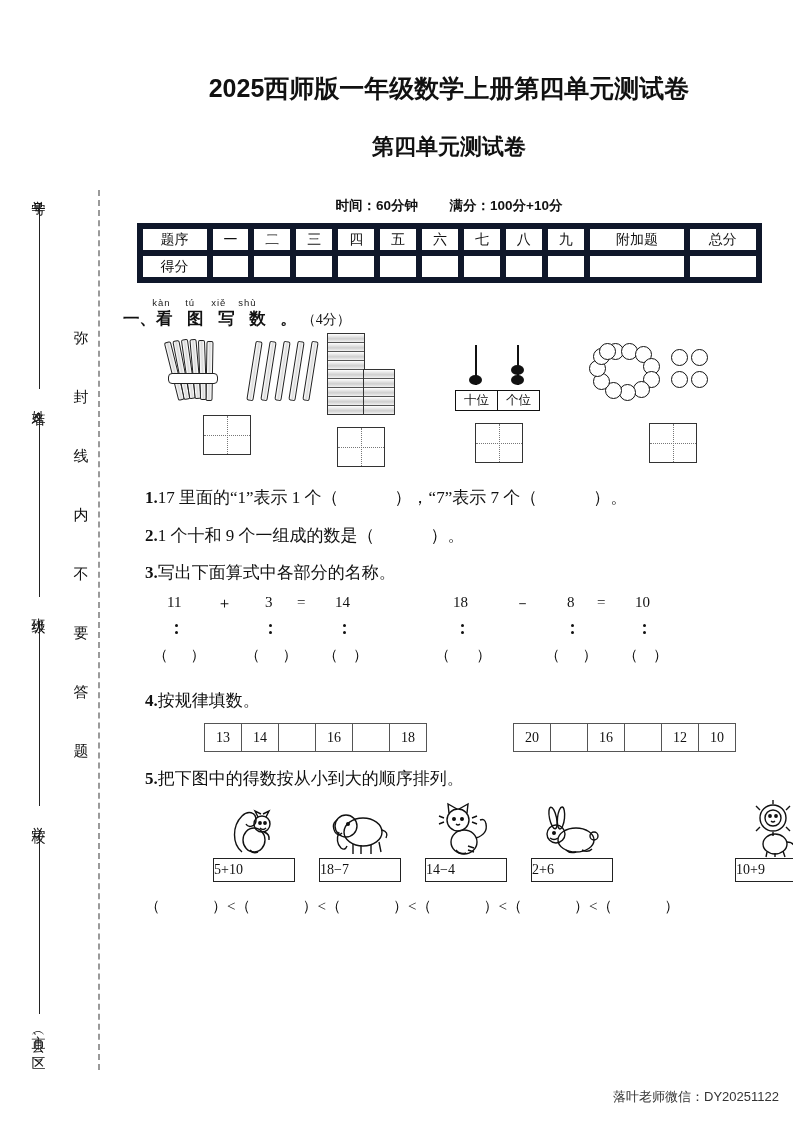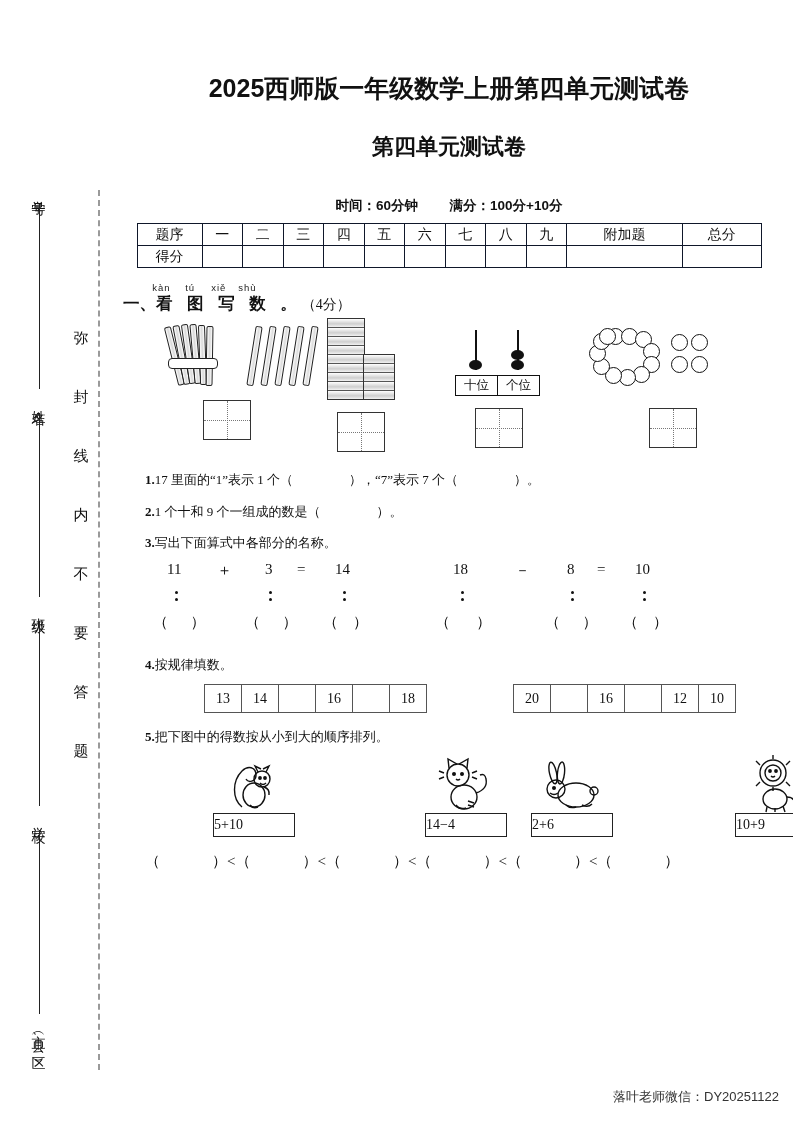--- a/index.html
+++ b/index.html
@@ -117,21 +117,21 @@
   }
   .meta-line .gap { display:inline-block; width: 24px; }
 
   
   .score-table {
     border-collapse: collapse;
     margin: 8px auto 0 auto;
     width: 625px;
   }
   .score-table td {
-    border: 1px solid #0f172a;
+    border: 6px solid #0f172a;
     height: 21px;
     text-align: center;
     font-size: 14px;
     font-family: "Liberation Serif", "DejaVu Serif", serif;
     padding: 0;
   }
   .score-table td.head { width: 64px; }
 
   
   .sec {
@@ -155,21 +155,21 @@
   }
   .sec-title .sp { letter-spacing: 5px; }
   .sec-title .pts {
     font-weight: normal;
     font-size: 14px;
     font-family: "Liberation Serif", "DejaVu Serif", serif;
   }
 
   .q {
     margin: 12px 0 0 40px;
-    font-size: 13px;
+    font-size: 17px;
     line-height: 1.5;
   }
   .q b { font-family: "Liberation Serif","DejaVu Serif",serif; }
   .blank-sm { display: inline-block; width: 56px; }
 
   
   .pic-row {
     position: relative;
     height: 140px;
     margin-top: 6px;
@@ -612,20 +612,36 @@
                 <circle cx="37" cy="23" r="1.2" fill="#111"></circle>
               <path d="M32 28 q3 3 6 0"></path>
               <path d="M22 50 q3 4 8 2"></path>
               <path d="M36 32 q6 2 5 8"></path>
             </g>
           </svg>
         </div>
         <div class="animal-card">5+10</div>
       </div>
 
+      <div class="animal-item" style="left:196px; top:0;">
+        <div class="animal-art">
+          <svg width="58" height="58" viewBox="0 0 58 58">
+            <g fill="none" stroke="#111" stroke-width="1.4">
+              <ellipse cx="32" cy="32" rx="19" ry="14"></ellipse>
+              <circle cx="15" cy="26" r="11"></circle>
+              <path d="M8 32 q-4 10 2 16 q4 3 6 -2"></path>
+              <path d="M6 20 q-6 4 -2 12 q3 5 7 1"></path>
+              <circle cx="17" cy="24" r="1.3" fill="#111"></circle>
+              <path d="M22 44 l0 10 M30 45 l0 9 M40 45 l0 9 M48 42 l2 10"></path>
+              <path d="M51 30 q7 2 4 8"></path>
+            </g>
+          </svg>
+        </div>
+        <div class="animal-card">18−7</div>
+      </div>
 
       <div class="animal-item" style="left:302px; top:0;">
         <div class="animal-art">
           <svg width="56" height="58" viewBox="0 0 56 58">
             <g fill="none" stroke="#111" stroke-width="1.4">
               <circle cx="20" cy="20" r="11"></circle>
               <path d="M11 13 l-1 -9 l9 5"></path>
                 <path d="M29 13 l1 -9 l-9 5"></path>
               <circle cx="16" cy="19" r="1.3" fill="#111"></circle>
                 <circle cx="24" cy="19" r="1.3" fill="#111"></circle>

